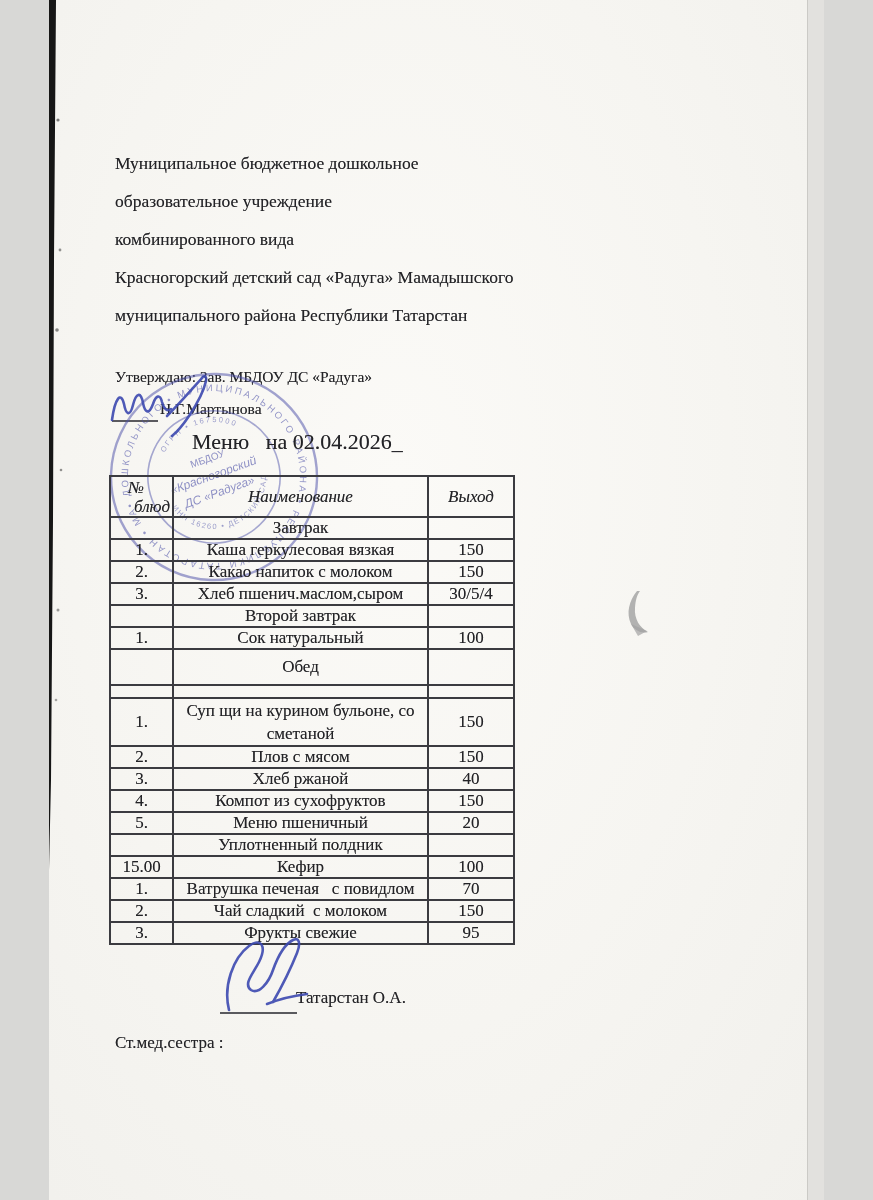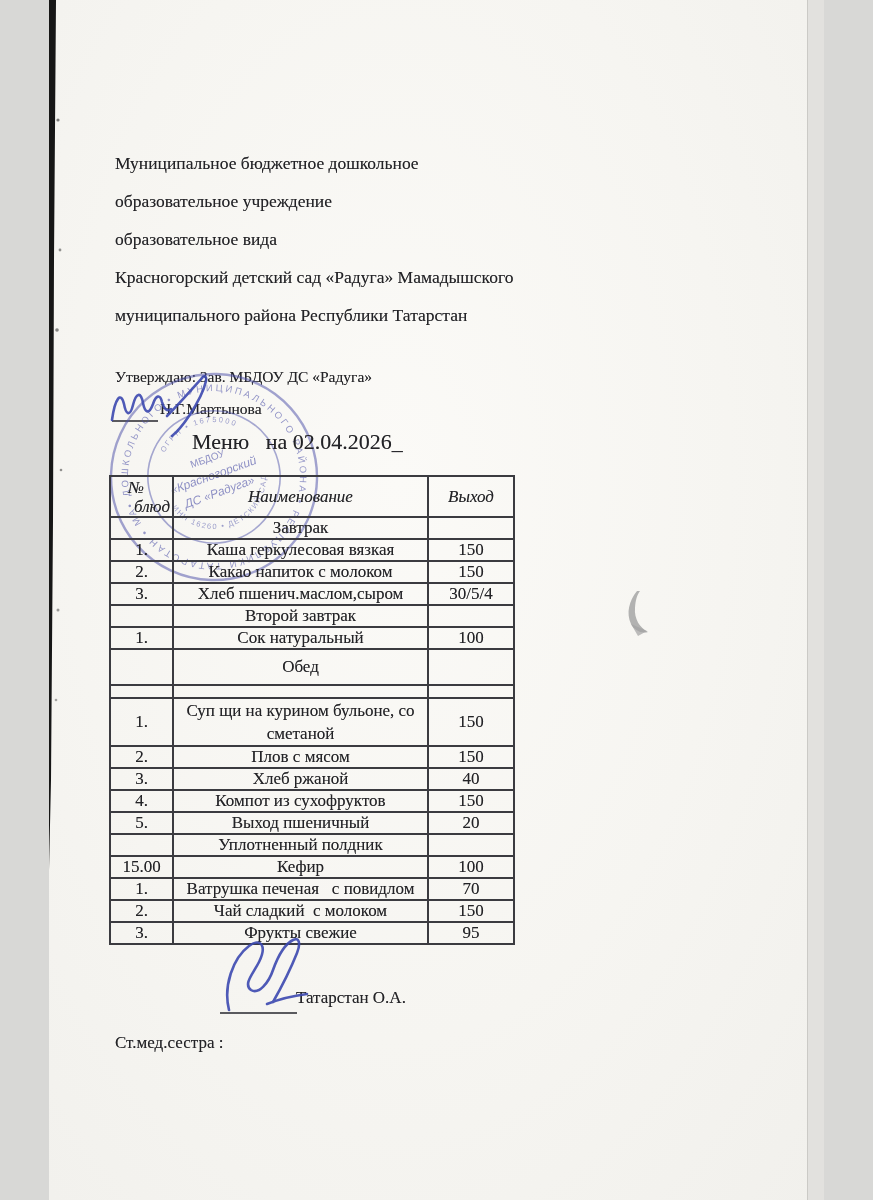--- a/index.html
+++ b/index.html
@@ -57,21 +57,21 @@
   #crescent-mark{left:570px;top:588px;}
 </style>
 </head>
 <body>
 
 <div id="page">
 
   <div id="org-block" class="abs scan-text">
     <p>Муниципальное бюджетное дошкольное</p>
     <p>образовательное учреждение</p>
-    <p>образовательное вида</p>
+    <p>комбинированного вида</p>
     <p>Красногорский детский сад «Радуга» Мамадышского</p>
     <p>муниципального района Республики Татарстан</p>
   </div>
 
   <div id="approval-line" class="abs scan-text">Утверждаю: Зав. МБДОУ ДС «Радуга»</div>
   <div id="sig1-underline" class="abs"></div>
   <div id="approver-name" class="abs scan-text">Н.Г.Мартынова</div>
 
   <svg id="stamp" class="abs" viewBox="-110 -110 220 220">
     <defs>
@@ -181,21 +181,21 @@
         <td class="cell-name">Хлеб ржаной</td>
         <td class="cell-out">40</td>
       </tr>
       <tr class="r-item">
         <td class="cell-num">4.</td>
         <td class="cell-name">Компот из сухофруктов</td>
         <td class="cell-out">150</td>
       </tr>
       <tr class="r-item">
         <td class="cell-num">5.</td>
-        <td class="cell-name">Выход пшеничный</td>
+        <td class="cell-name">Меню пшеничный</td>
         <td class="cell-out">20</td>
       </tr>
       <tr class="r-sec">
         <td class="cell-num"></td>
         <td class="cell-name">Уплотненный полдник</td>
         <td class="cell-out"></td>
       </tr>
       <tr class="r-item left-name">
         <td class="cell-num">15.00</td>
         <td class="cell-name">Кефир</td>

